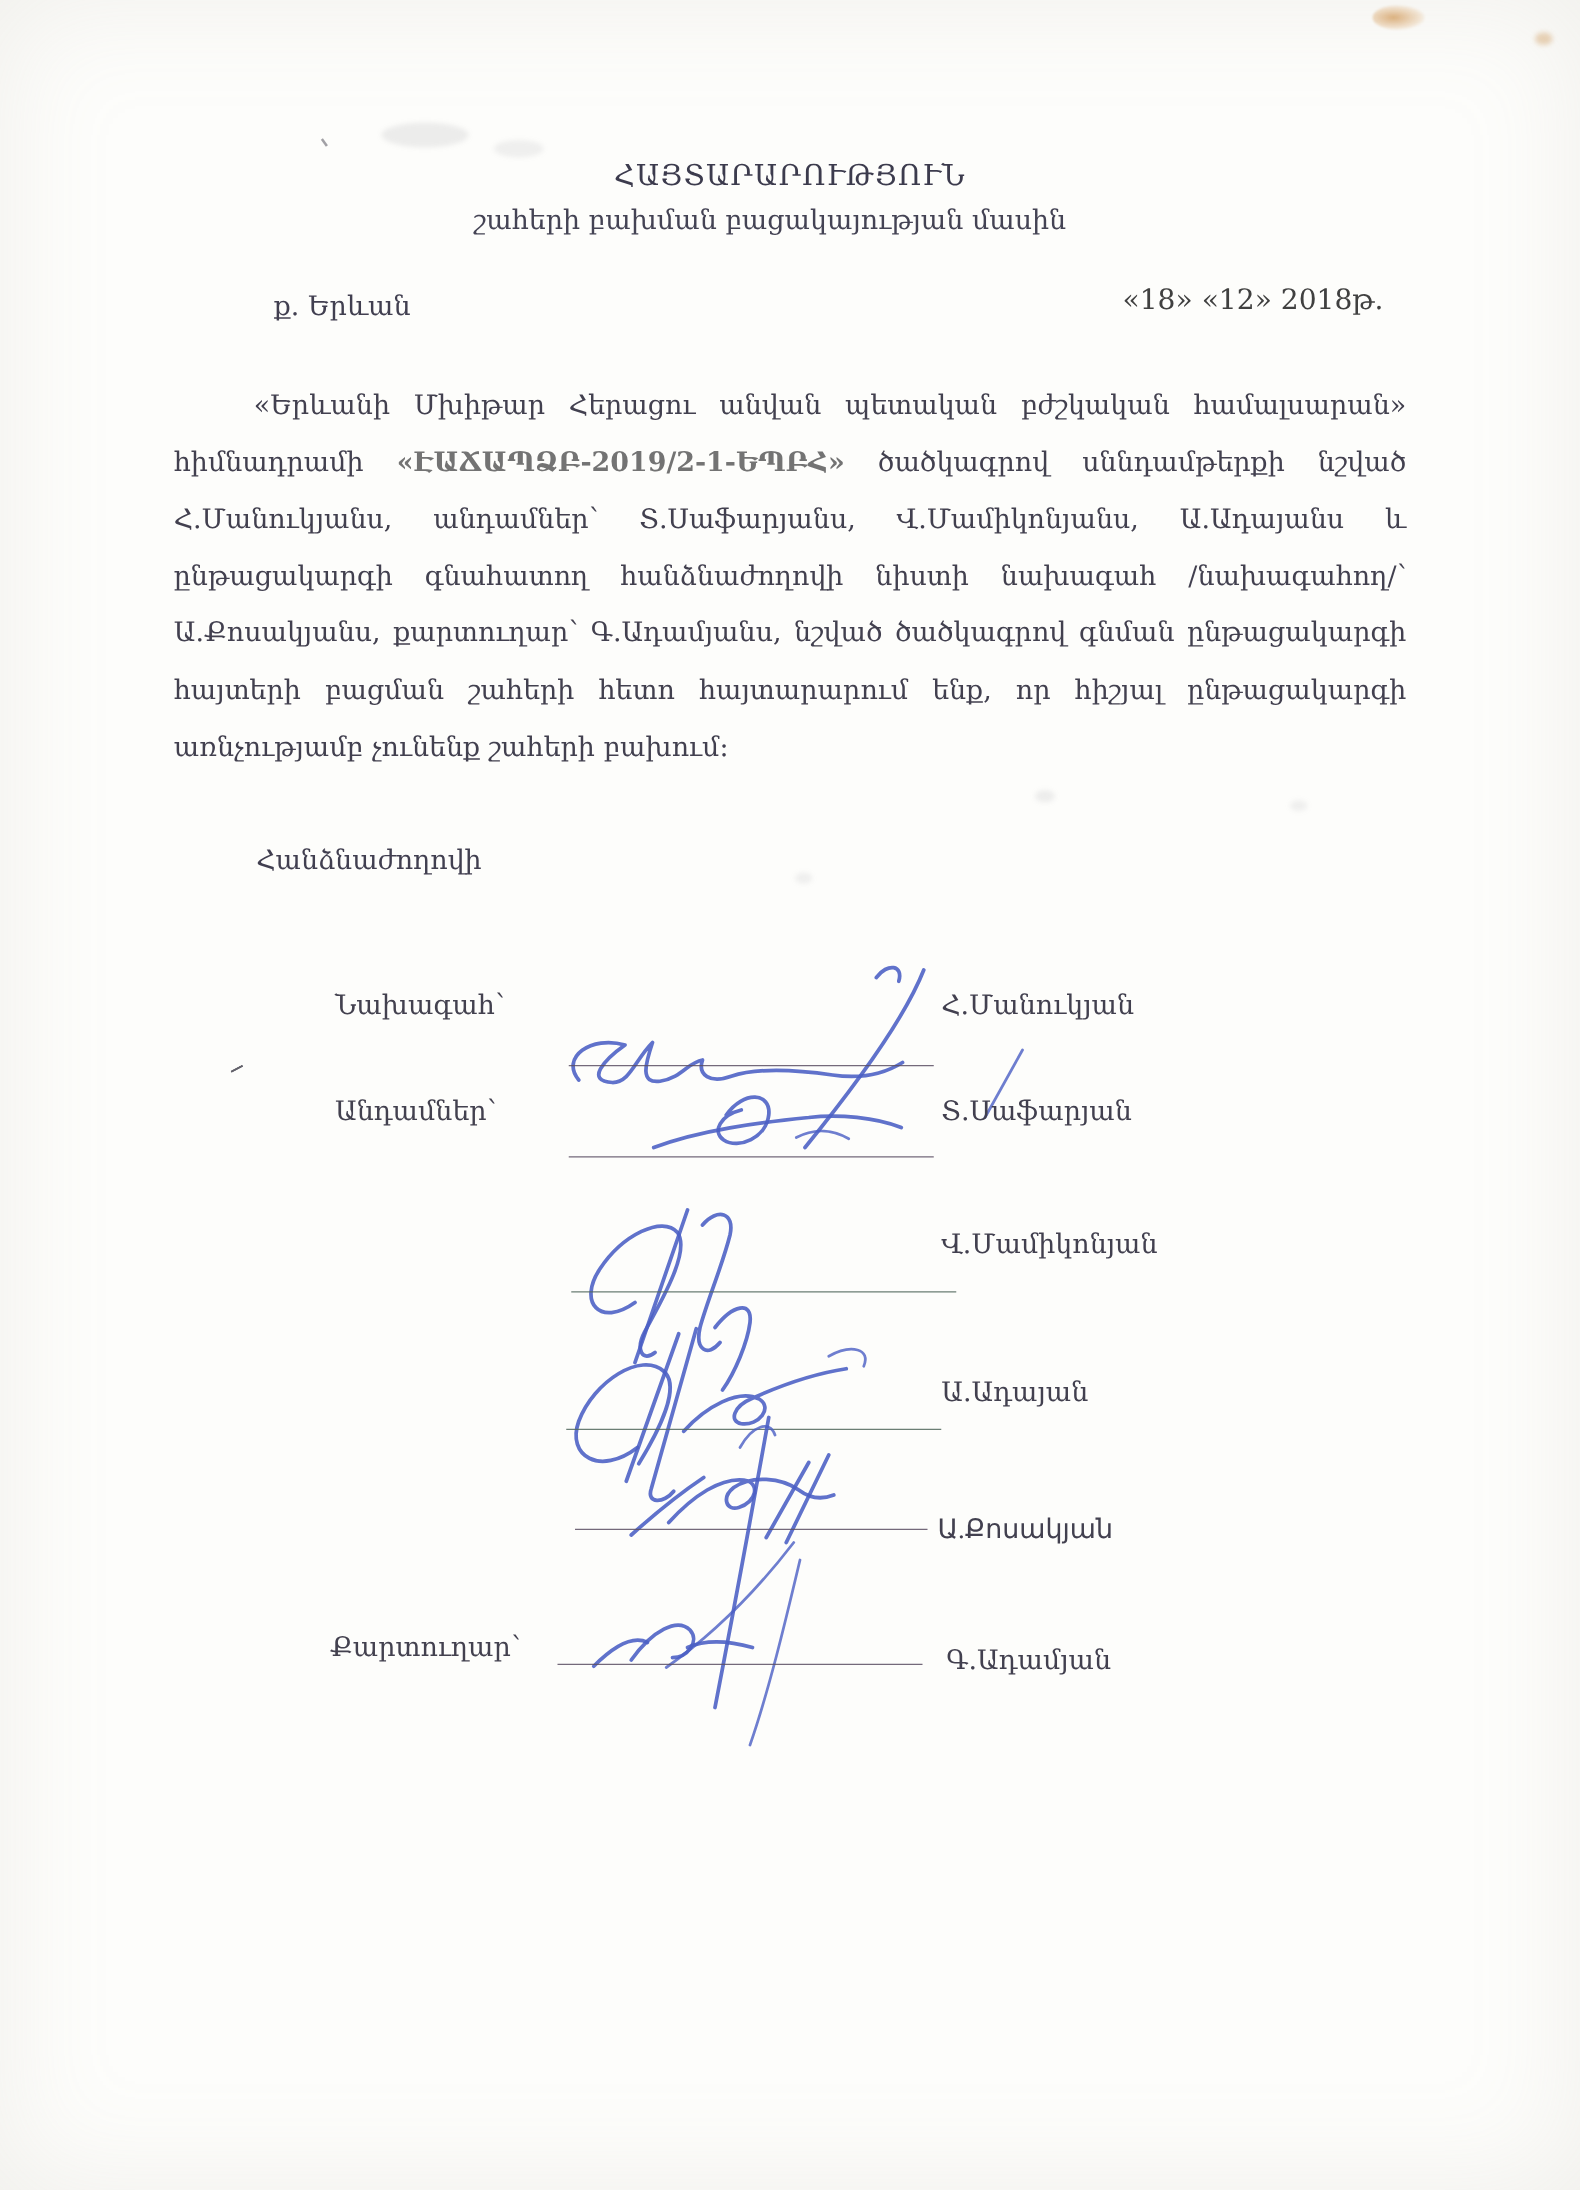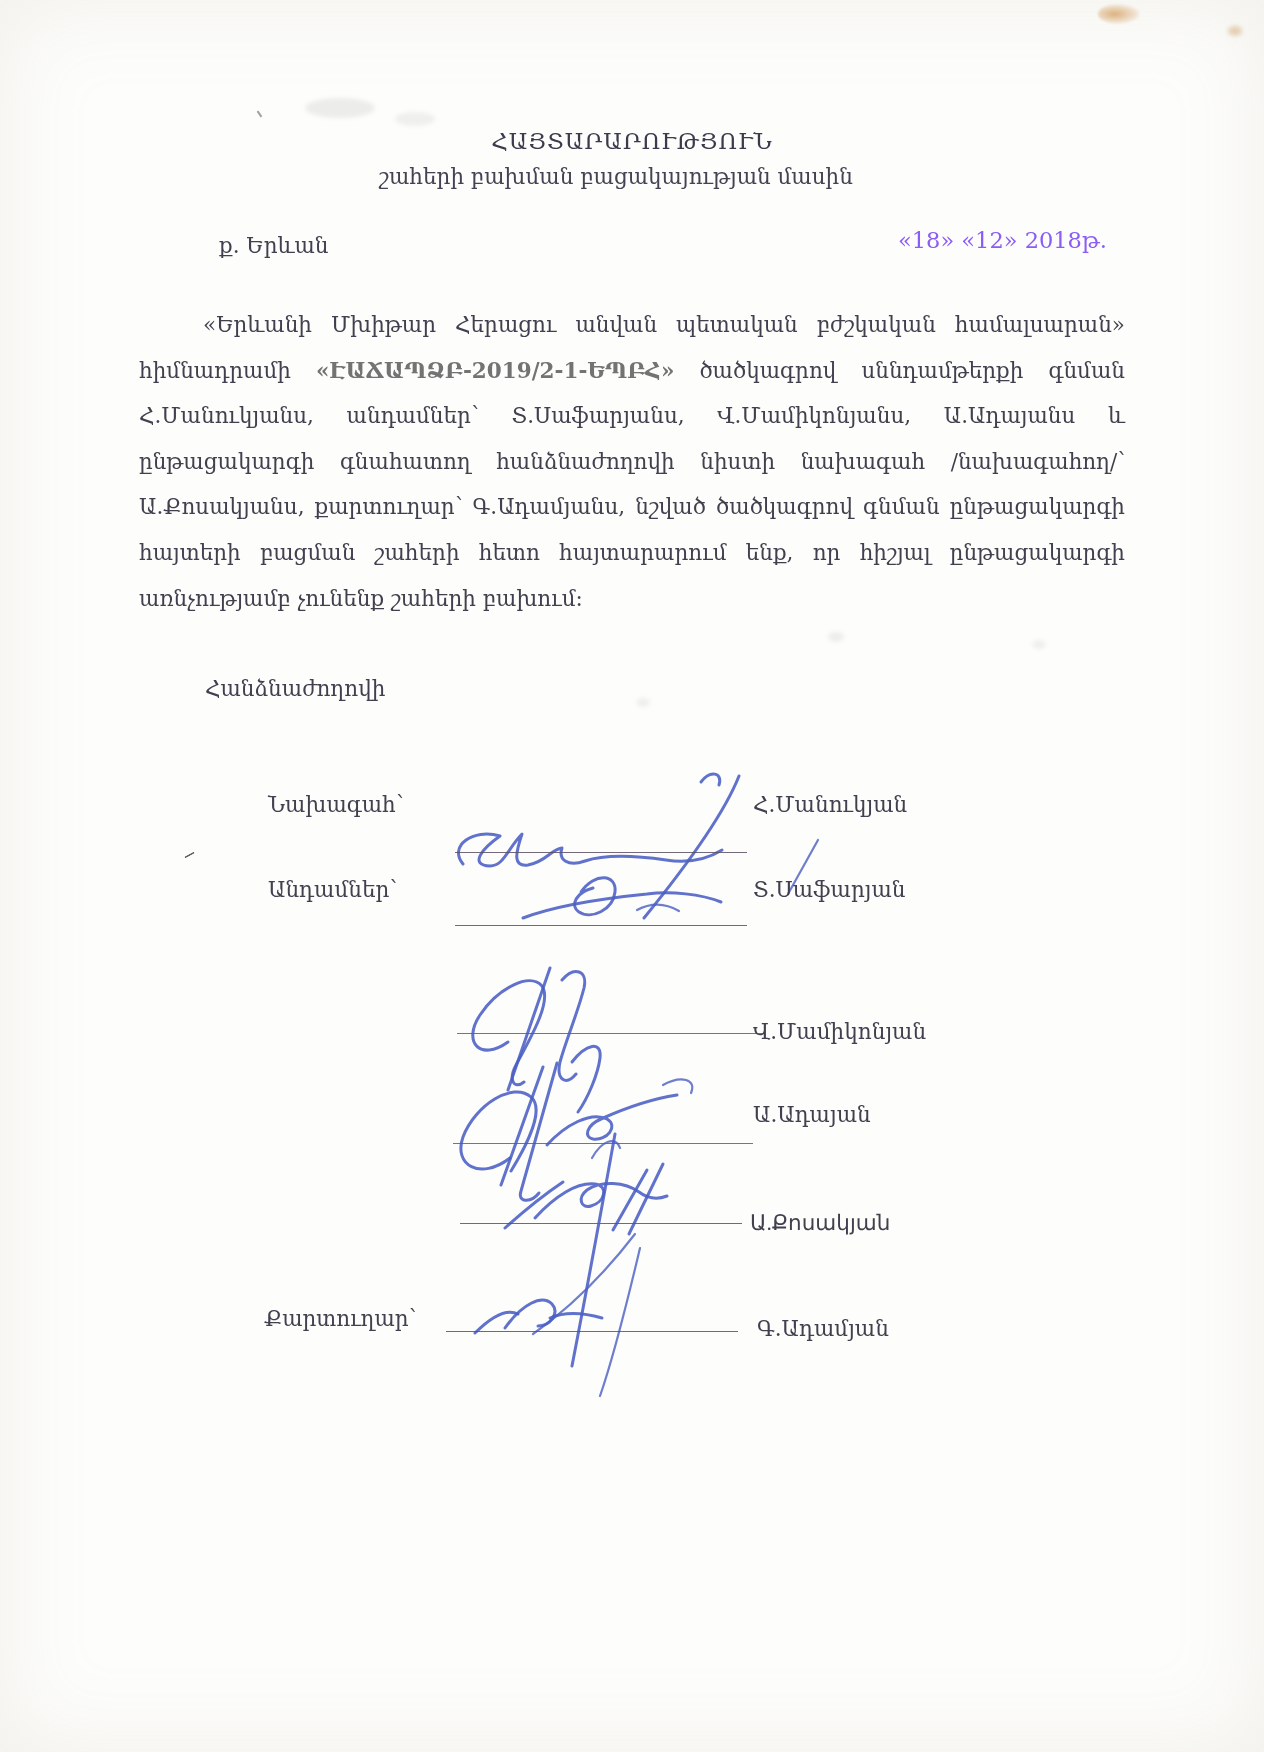--- a/index.html
+++ b/index.html
@@ -16,21 +16,21 @@
   .abs{position:absolute;}
   .doc-title{
     top:128px;left:0;width:1264px;text-align:center;
     font-size:23px;letter-spacing:1px;color:#3c3b4d;
   }
   .doc-subtitle{
     top:164px;left:0;width:1232px;text-align:center;
     font-size:21.5px;color:#444354;
   }
   .place{top:233px;left:219px;font-size:21.5px;}
-  .date{top:227px;left:898px;font-size:22.5px;color:#8b5cf6;}
+  .date{top:227px;left:898px;font-size:22.5px;color:#404040;}
   .body-par{
     top:302px;left:139px;width:986px;
     font-size:21.5px;line-height:45.6px;color:#42404f;
   }
   .body-line{
     text-align:justify;
     text-align-last:justify;
   }
   .body-line.first{text-indent:64px;}
   .body-line.last{text-align-last:left;}
@@ -82,21 +82,21 @@
   <div class="abs tick-mark2"></div>
 
   <div class="abs doc-title">ՀԱՅՏԱՐԱՐՈՒԹՅՈՒՆ</div>
   <div class="abs doc-subtitle">շահերի բախման բացակայության մասին</div>
 
   <div class="abs place">ք. Երևան</div>
   <div class="abs date">«18» «12» 2018թ.</div>
 
   <div class="abs body-par">
     <div class="body-line first">«Երևանի Մխիթար Հերացու անվան պետական բժշկական համալսարան»</div>
-    <div class="body-line"><span>հիմնադրամի </span><span class="code-bold">«ԷԱՃԱՊՁԲ-2019/2-1-ԵՊԲՀ»</span><span> ծածկագրով սննդամթերքի գնման</span></div>
+    <div class="body-line"><span>հիմնադրամի </span><span class="code-bold">«ԷԱՃԱՊՁԲ-2019/2-1-ԵՊԲՀ»</span><span> ծածկագրով սննդամթերքի նշված</span></div>
     <div class="body-line">Հ.Մանուկյանս, անդամներ՝ Տ.Սաֆարյանս, Վ.Մամիկոնյանս, Ա.Ադայանս և</div>
     <div class="body-line">ընթացակարգի գնահատող հանձնաժողովի նիստի նախագահ /նախագահող/՝</div>
     <div class="body-line">Ա.Քոսակյանս, քարտուղար՝ Գ.Ադամյանս, նշված ծածկագրով գնման ընթացակարգի</div>
     <div class="body-line">հայտերի բացման շահերի հետո հայտարարում ենք, որ հիշյալ ընթացակարգի</div>
     <div class="body-line last">առնչությամբ չունենք շահերի բախում:</div>
   </div>
 
   <div class="abs committee">Հանձնաժողովի</div>
 
   <div class="abs role-label" style="top:792px;left:268px;">Նախագահ՝</div>
@@ -129,21 +129,21 @@
 
   <div class="abs sig" style="top:950px;left:450px;">
     <svg width="272" height="178" viewBox="0 0 272 178">
       <path d="M58,92 C30,112 12,92 30,65 C48,38 80,22 92,36 C102,50 82,86 66,115 C58,130 64,140 74,132"></path>
       <path d="M100,18 L58,140"></path>
       <path d="M112,30 C124,16 138,20 134,38 C128,62 116,90 110,112 C106,130 116,136 126,124"></path>
       <path d="M122,112 C136,94 152,90 150,108 C148,124 138,148 128,162"></path>
     </svg>
   </div>
   <div class="abs sig-line greenish" style="top:1033px;left:457px;width:308px;"></div>
-  <div class="abs signee-name" style="top:983px;left:753px;margin-top:36px;">Վ.Մամիկոնյան</div>
+  <div class="abs signee-name" style="top:983px;left:753px;">Վ.Մամիկոնյան</div>
 
   <div class="abs sig" style="top:1053px;left:435px;">
     <svg width="312" height="152" viewBox="0 0 312 152">
       <path d="M75,105 C45,128 18,112 28,84 C40,52 78,28 96,44 C110,56 92,92 76,118"></path>
       <path d="M108,14 L66,132"></path>
       <path d="M122,10 L86,138 C82,150 96,150 104,140"></path>
       <path d="M112,92 C130,72 156,58 172,66 C184,73 172,88 158,86 C148,84 152,72 166,66 C188,56 216,46 242,42"></path>
       <path class="thin" d="M228,32 C246,22 262,26 256,40"></path>
     </svg>
   </div>

